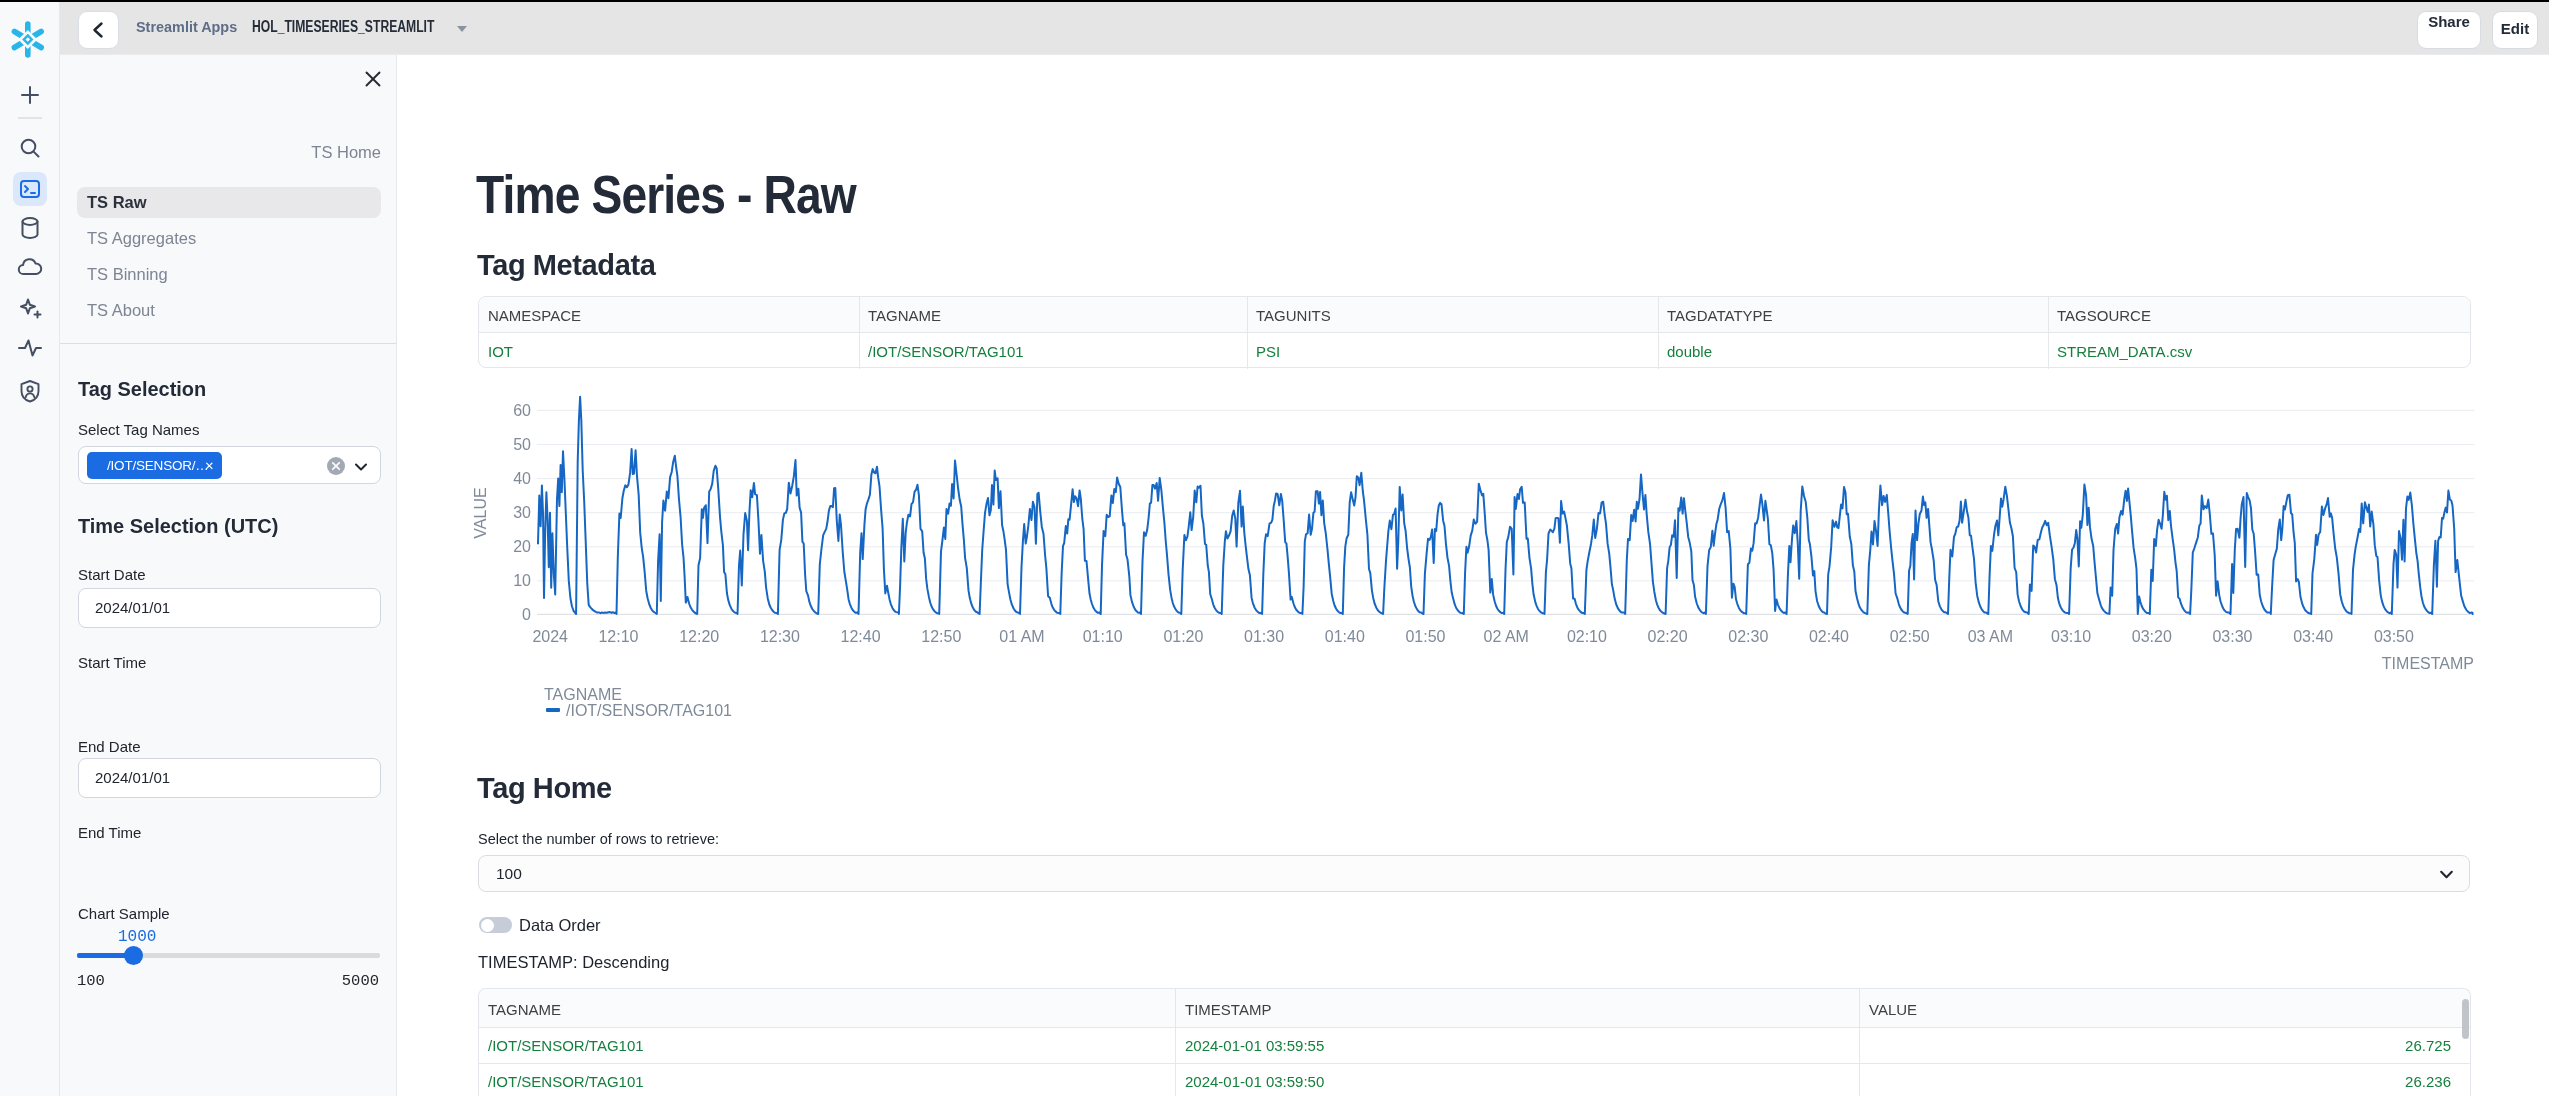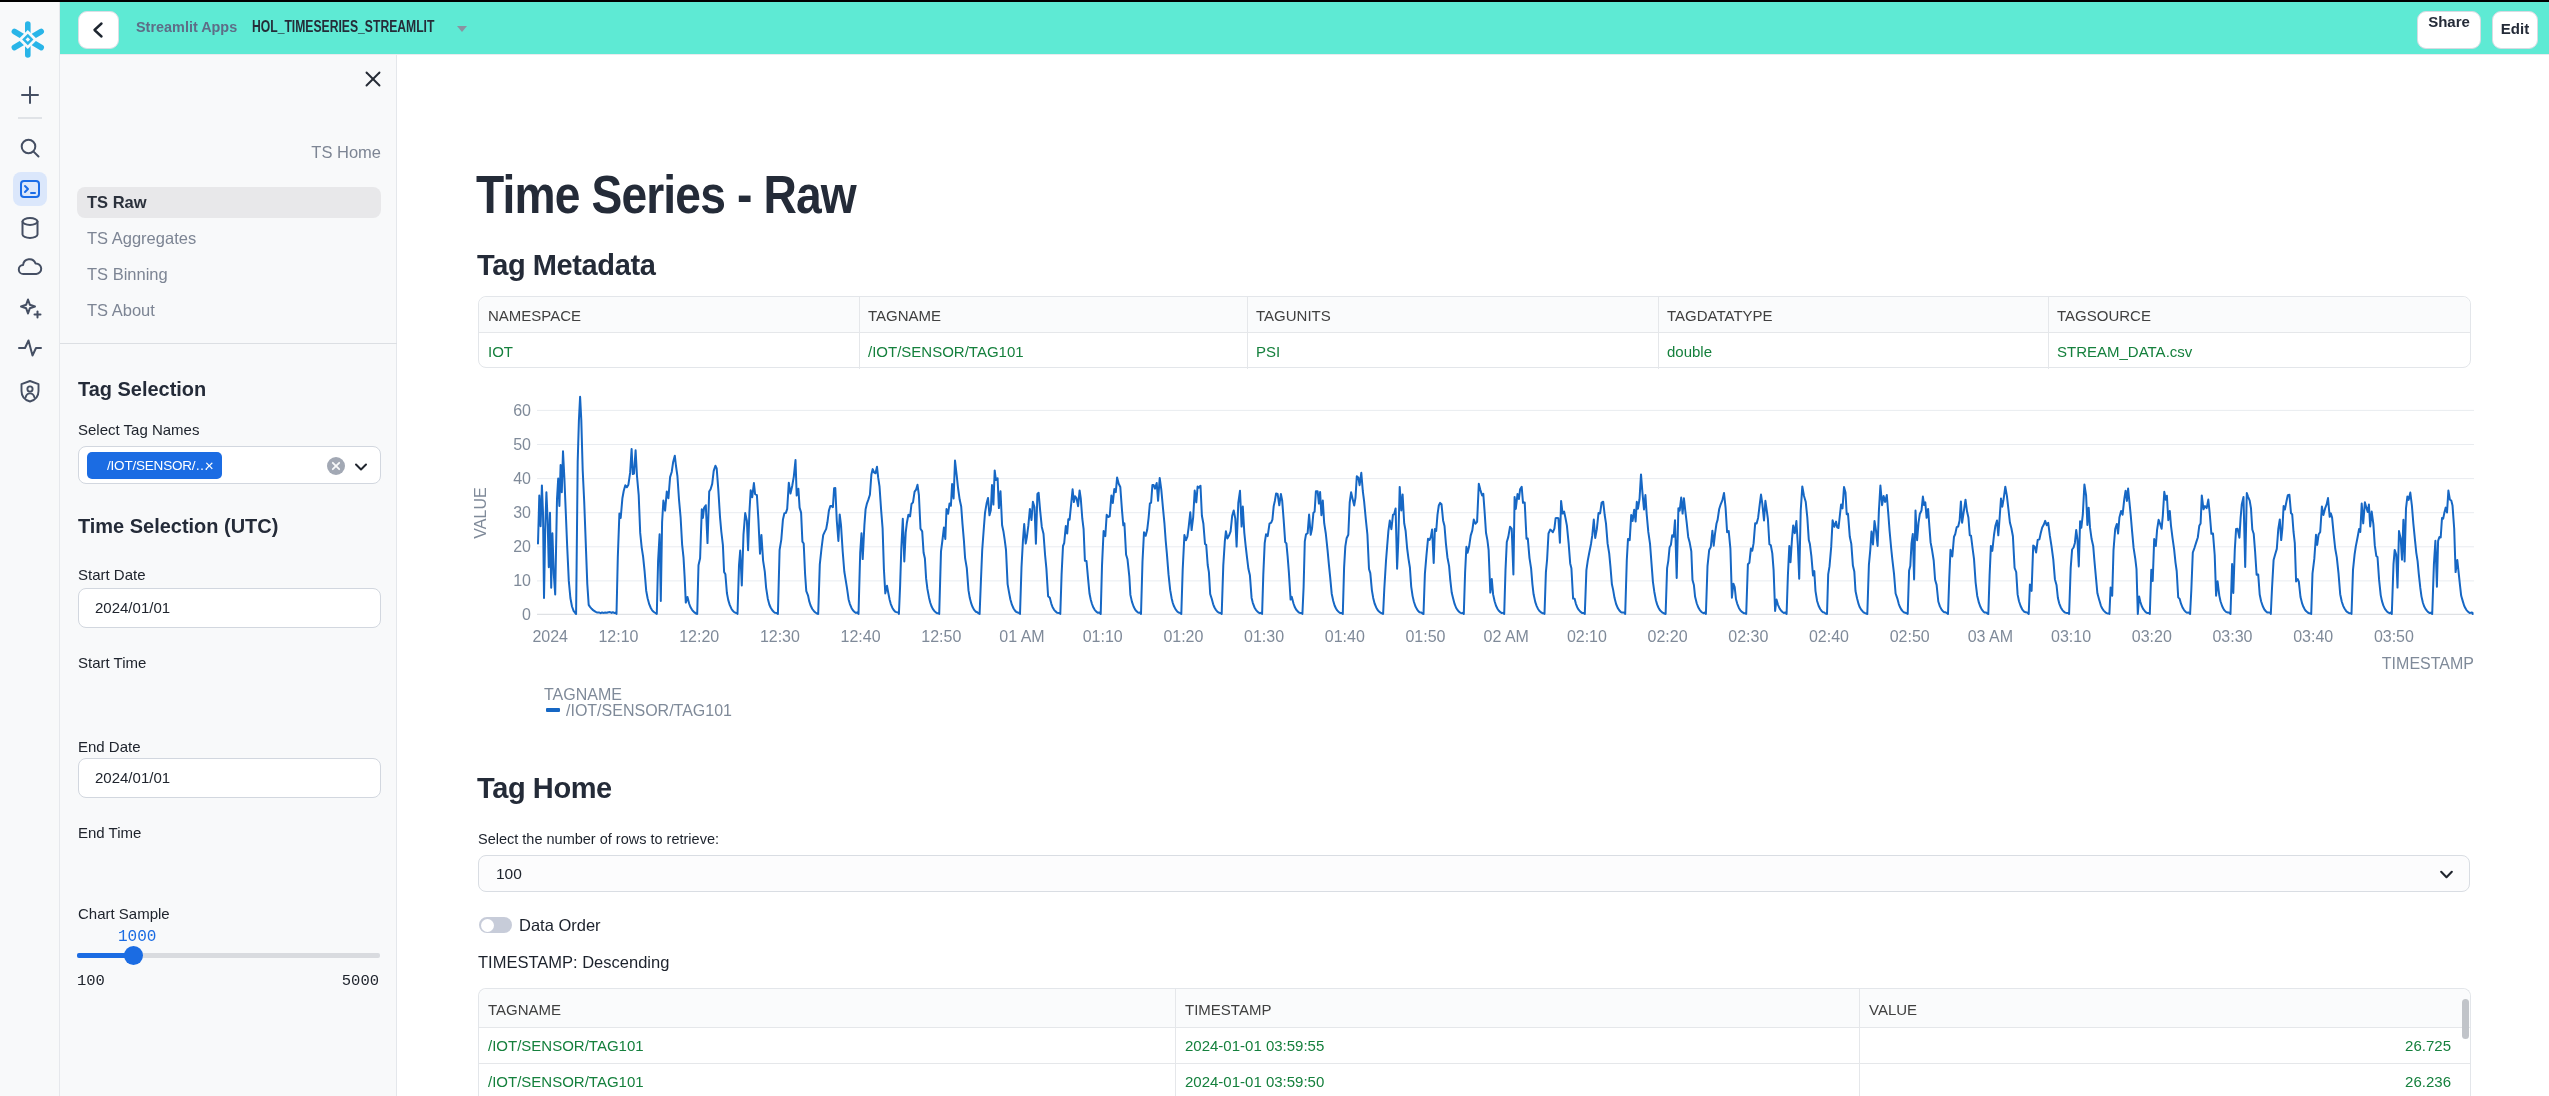--- a/index.html
+++ b/index.html
@@ -5,21 +5,21 @@
   * { margin:0; padding:0; box-sizing:border-box; }
   html,body { width:2549px; height:1096px; overflow:hidden; background:#fff;
     font-family:"Liberation Sans", sans-serif; }
   .abs { position:absolute; }
   .topline { position:absolute; left:0; top:0; width:2549px; height:1.5px; background:#000; z-index:40; }
   
   .rail { position:absolute; left:0; top:0; width:60px; height:1096px;
     background:#f8f9fa; border-right:1px solid #e6e8ec; }
   
   .hdr { position:absolute; left:60px; top:2px; width:2489px; height:53px;
-    background:#5eead4; border-bottom:1px solid #e9ebee; }
+    background:#e5e5e5; border-bottom:1px solid #e9ebee; }
   .backbtn { position:absolute; left:18px; top:9px; width:41px; height:38px;
     border:1px solid #dadee5; border-radius:9px; background:#fff; }
   .crumb1 { position:absolute; left:76px; top:7px; height:36px; line-height:36px;
     font-size:15.5px; font-weight:700; color:#5e6d87; transform:scaleX(0.93); transform-origin:left center; }
   .crumb2 { position:absolute; left:192px; top:7px; height:36px; line-height:36px;
     font-size:16px; font-weight:700; color:#252c38; transform:scaleX(0.76); transform-origin:left center; }
   .caret-dn { position:absolute; width:0; height:0; border-left:5.5px solid transparent;
     border-right:5.5px solid transparent; border-top:6.5px solid #8a93a1; }
   .hbtn { position:absolute; top:9px; height:38px; border:1px solid #d7dbe2;
     border-radius:9px; background:#fff; font-size:15px; font-weight:700;

